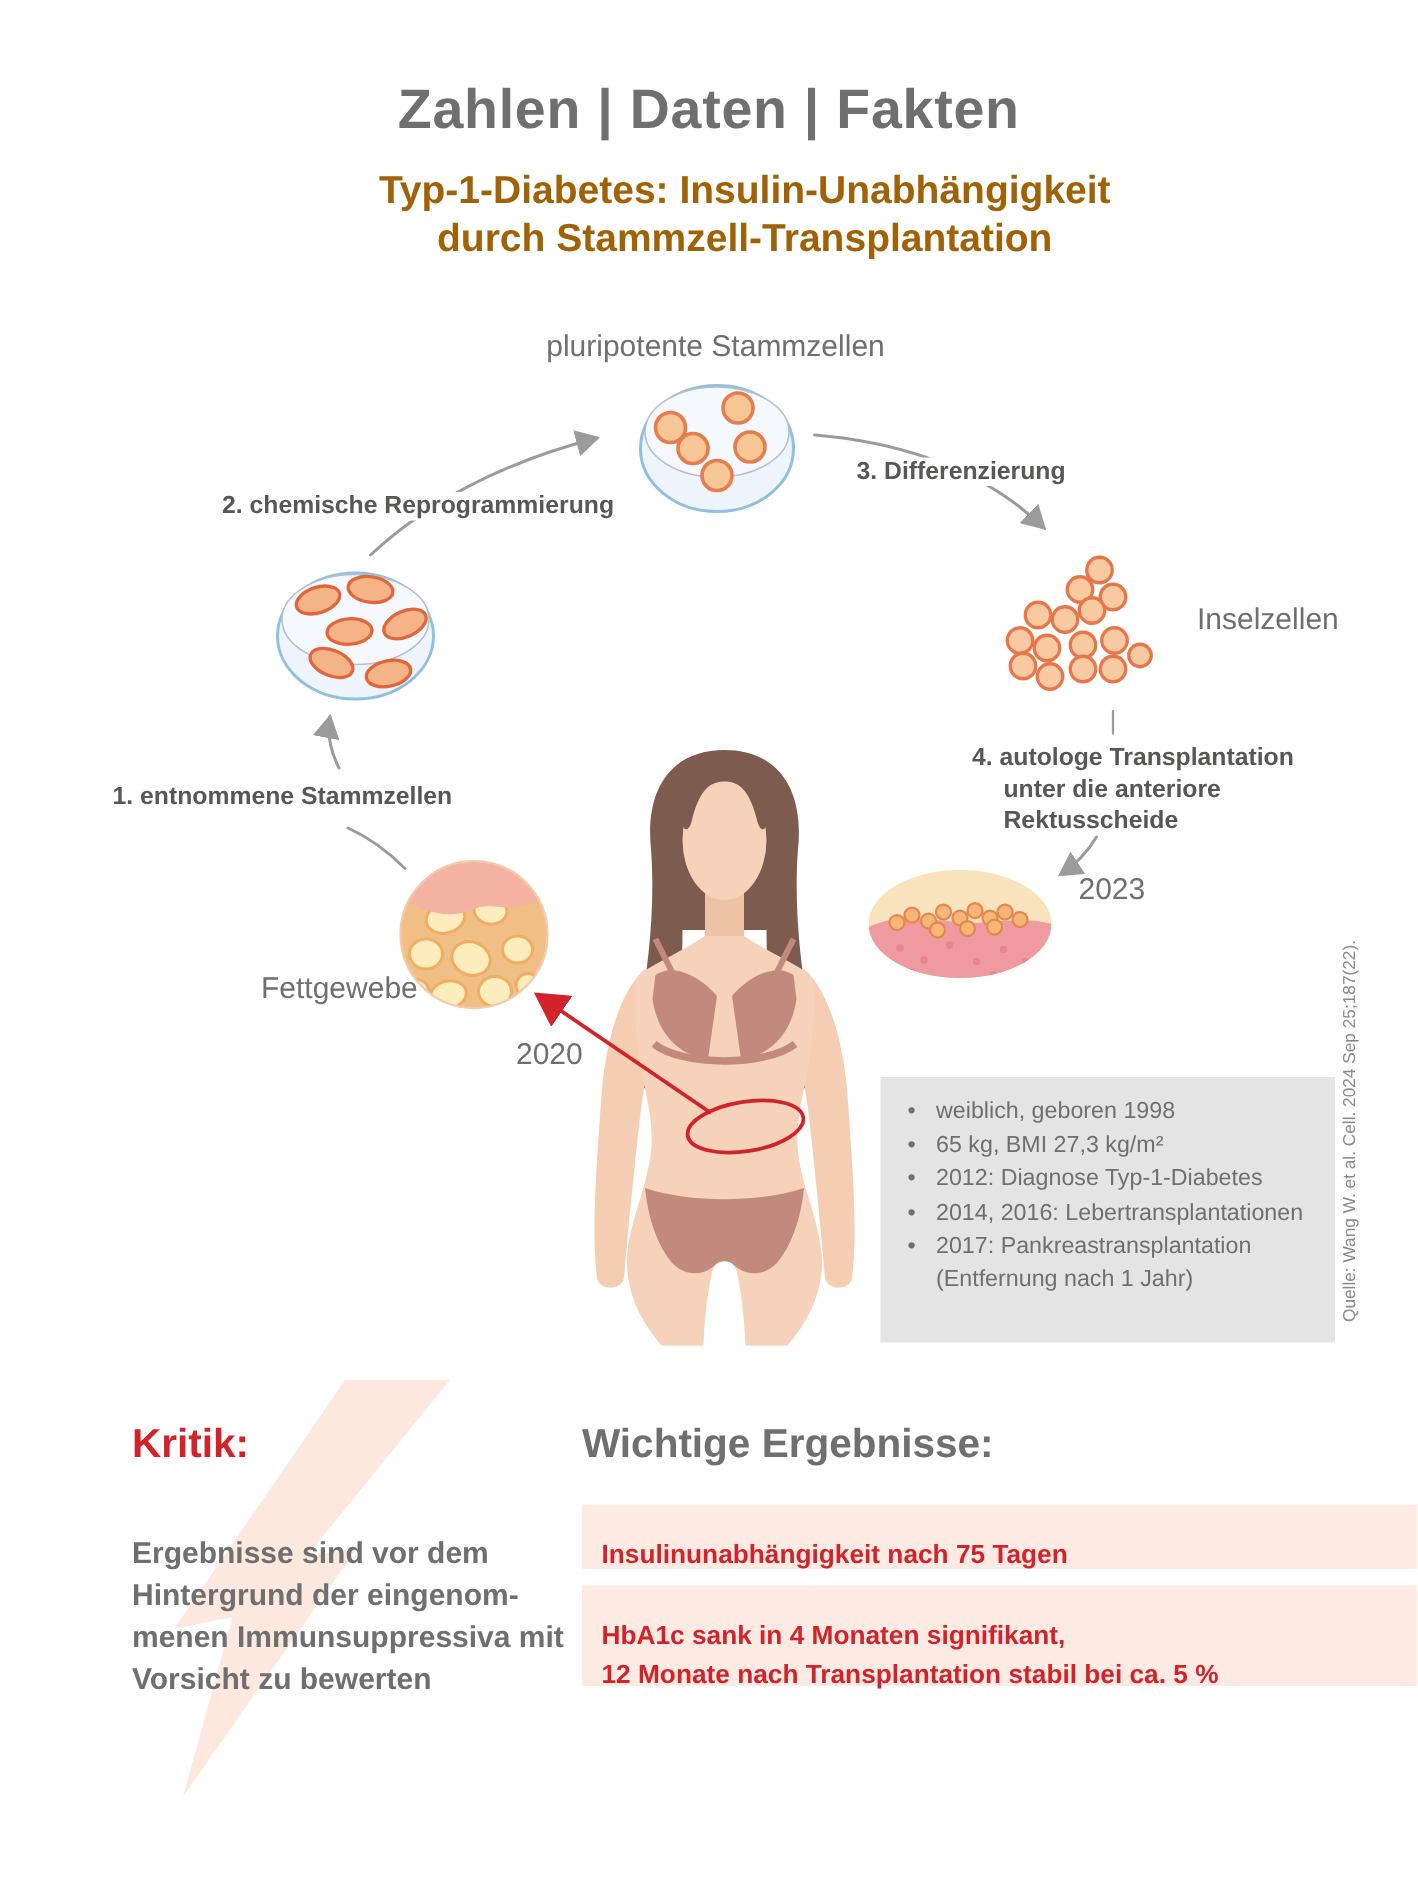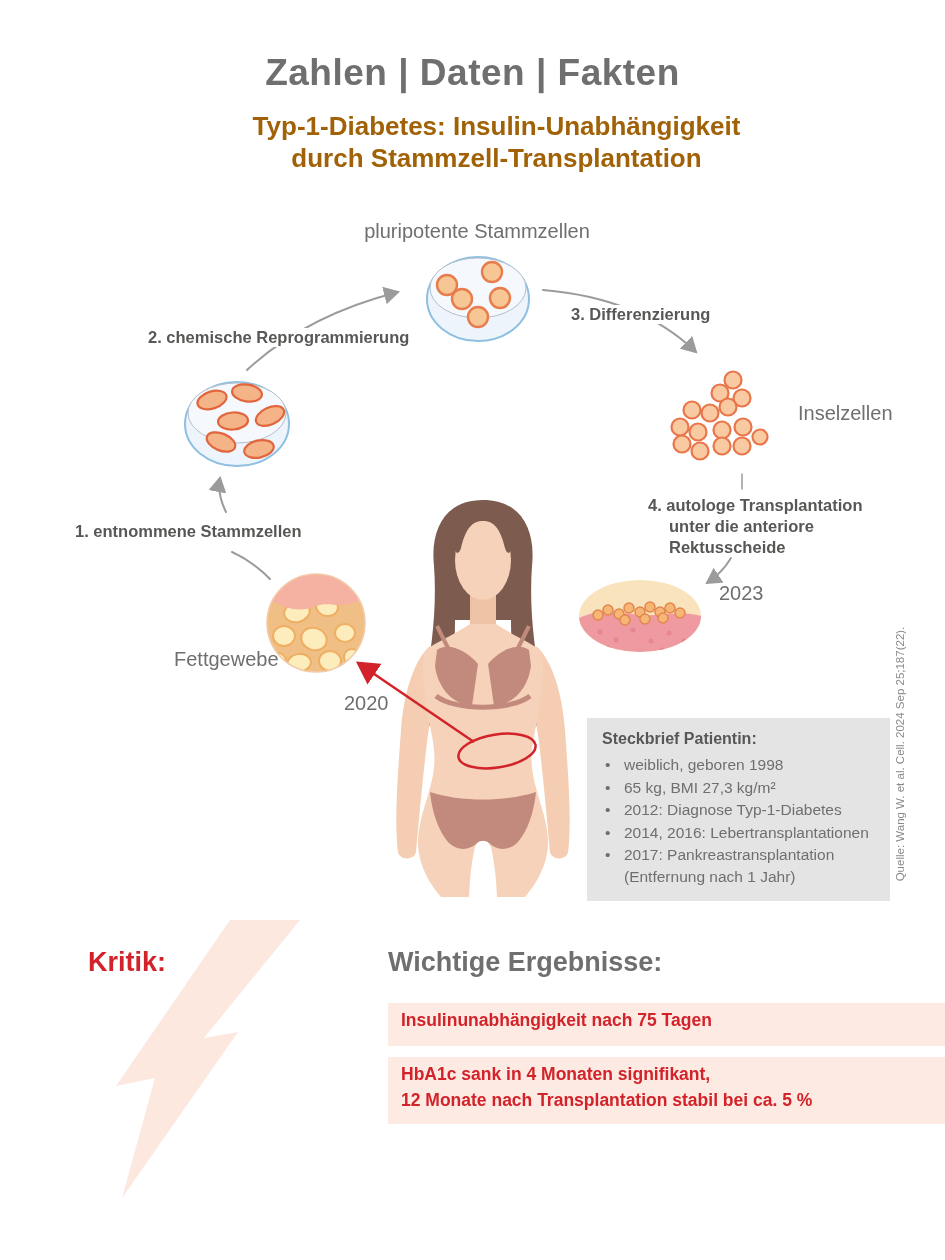--- a/index.html
+++ b/index.html
@@ -21,21 +21,21 @@
   .patient-item{position:relative;padding-left:22px;font-size:15.5px;color:#6f6f6e;
                 line-height:21.5px;margin-bottom:1px;}
   .patient-item::before{content:"\2022";position:absolute;left:3px;top:0;color:#6f6f6e;}
   .source{left:760px;top:748px;width:280px;font-size:11.5px;color:#8a8a8a;
           transform:rotate(-90deg);transform-origin:center;text-align:center;}
   .kritik-h{left:88px;top:947px;font-size:27px;font-weight:bold;color:#d2232a;}
   .kritik-t{left:88px;top:1022px;width:300px;font-size:20px;font-weight:bold;color:#706f6f;
             line-height:28px;}
   .erg-h{left:388px;top:947px;font-size:27px;font-weight:bold;color:#706f6f;}
   .rbox{left:388px;width:557px;background:#fdeae3;box-sizing:border-box;
-        padding:4px 13px;font-size:17.5px;font-weight:bold;color:#d2232a;line-height:26px;}
+        padding:20px 13px;font-size:17.5px;font-weight:bold;color:#d2232a;line-height:26px;}
   .rbox1{top:1003px;height:43px;}
   .rbox2{top:1057px;height:67px;}
   .rbox3{top:1135px;height:68px;}
   svg{position:absolute;left:0;top:0;}
 </style>
 </head>
 <body>
 
 <div class="page">
 
@@ -197,31 +197,34 @@
   <div class="abs lbl" style="left:780px;top:402px;margin-left:18px;">Inselzellen</div>
   <div class="abs steplbl pre hang" style="left:648px;top:495px;width:230px;">4. autologe Transplantation
 unter die anteriore
 Rektusscheide</div>
   <div class="abs lbl" style="left:719px;top:582px;">2023</div>
   <div class="abs steplbl" style="left:75px;top:522px;">1. entnommene Stammzellen</div>
   <div class="abs lbl" style="left:174px;top:648px;">Fettgewebe</div>
   <div class="abs lbl" style="left:344px;top:692px;">2020</div>
 
   <div class="abs patient-box">
-    <div class="patient-title">Steckbrief Patientin:</div>
     <div class="patient-item pre">weiblich, geboren 1998</div>
     <div class="patient-item pre">65 kg, BMI 27,3 kg/m²</div>
     <div class="patient-item pre">2012: Diagnose Typ-1-Diabetes</div>
     <div class="patient-item pre">2014, 2016: Lebertransplantationen</div>
     <div class="patient-item pre">2017: Pankreastransplantation
 (Entfernung nach 1 Jahr)</div>
   </div>
 
   <div class="abs source">Quelle: Wang W. et al. Cell. 2024 Sep 25;187(22).</div>
 
   <div class="abs kritik-h">Kritik:</div>
+  <div class="abs kritik-t pre">Ergebnisse sind vor dem
+Hintergrund der eingenom-
+menen Immunsuppressiva mit
+Vorsicht zu bewerten</div>
 
   <div class="abs erg-h">Wichtige Ergebnisse:</div>
   <div class="abs rbox rbox1 pre">Insulinunabhängigkeit nach 75 Tagen</div>
   <div class="abs rbox rbox2 pre">HbA1c sank in 4 Monaten signifikant,
 12 Monate nach Transplantation stabil bei ca. 5 %</div>
 
 </div>
 
 </body></html>

